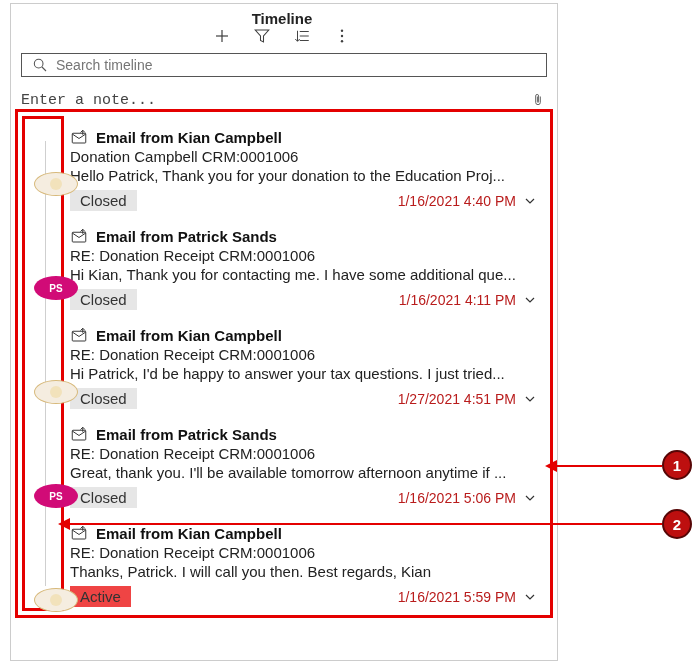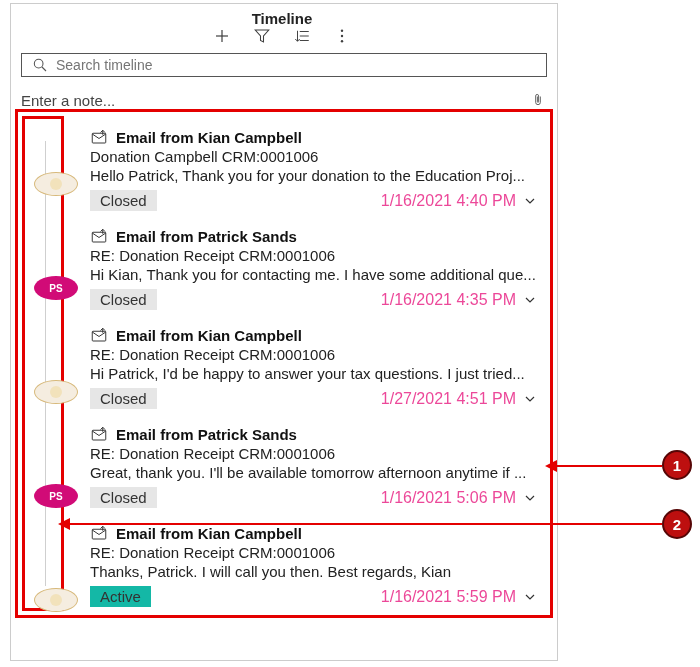--- a/index.html
+++ b/index.html
@@ -44,21 +44,21 @@
     gap: 8px;
   }
   .searchbox .ic { width: 16px; height: 16px; color: #555; }
   .searchbox input {
     border: none; outline: none; flex: 1;
     font-size: 14px; color: #555;
   }
   .notebar {
     margin: 14px 12px 0 10px;
     display: flex; align-items: center;
-    font-size: 15px; color: #444;
+    font-size: 15px; color: #444; font-family: Liberation Mono, monospace;
   }
   .notebar .txt { flex: 1; }
   .notebar .ic { width: 14px; height: 18px; color: #444; }
   .listwrap {
     position: relative;
     margin: 0 4px 4px 4px;
     padding: 6px 0 2px 0;
     border: 3px solid #e40000;
   }
   .railwrap {
@@ -76,35 +76,35 @@
     position: absolute;
     left: 9px;
     width: 44px; height: 24px; border-radius: 50%;
     display: flex; align-items: center; justify-content: center;
     font-size: 10px; font-weight: 600; color: #fff; margin-top: 35px;
   }
   .av-gold { background: #f5ede0; border: 1px solid #d7b97b; }
   .av-gold::after { content:""; width:12px;height:12px;border-radius:50%;background:#f2e2bb;}
   .av-pink { background: #d10b77; }
   .entries { margin-left: 52px; padding-right: 10px; }
-  .entry { padding: 10px 2px 6px 0; margin-left: 20px; }
+  .entry { padding: 10px 2px 6px 0; }
   .entry + .entry { border-top: 0; }
   .e-head { display: flex; align-items: center; gap: 8px; }
   .e-head .ic { width: 18px; height: 18px; color: #333; flex-shrink:0;}
   .e-title { font-weight: 700; font-size: 15px; color: #111; }
   .e-subject { font-size: 15px; color: #222; margin-top: 2px; }
   .e-body { font-size: 15px; color: #222; margin-top: 2px; white-space: nowrap; overflow: hidden; text-overflow: ellipsis; max-width: 100%; }
   .e-foot { display: flex; align-items: center; margin-top: 6px; }
   .badge {
     font-size: 15px; padding: 2px 10px;
     background: #e6e6e6; color: #333;
   }
-  .badge.active { background: #14b8a6; }
+  .badge.active { background: #ef4444; }
   .e-foot .sp { flex: 1; }
-  .e-date { font-size: 16px; color: #ec4899; margin-right: 6px; }
+  .e-date { font-size: 14px; color: #b91c1c; margin-right: 6px; }
   .e-foot .ic { width: 16px; height: 16px; color: #333; }
 
   
   .callout-dot {
     position: absolute;
     width: 30px; height: 30px; border-radius: 50%;
     background: #bd0f0f;
     border: 2px solid #560606;
     display: flex; align-items: center; justify-content: center;
     color: #fff; font-size: 15px; font-weight: 600;
@@ -224,21 +224,21 @@
                 <line x1="17" y1="3" x2="17" y2="9"></line>
               </svg>
             </span>
             <span class="e-title">Email from Patrick Sands</span>
           </div>
           <div class="e-subject">RE: Donation Receipt CRM:0001006</div>
           <div class="e-body">Hi Kian, Thank you for contacting me. I have some additional que...</div>
           <div class="e-foot">
             <span class="badge">Closed</span>
             <span class="sp"></span>
-            <span class="e-date">1/16/2021 4:35 PM</span>
+            <span class="e-date">1/16/2021 4:11 PM</span>
             <span class="ic">
               <svg viewBox="0 0 24 24" width="16" height="16" stroke="currentColor" stroke-width="1.8" fill="none">
                 <polyline points="6,9 12,15 18,9"></polyline>
               </svg>
             </span>
           </div>
         </div>
         <div class="entry">
           <div class="e-head">
             <span class="ic">

